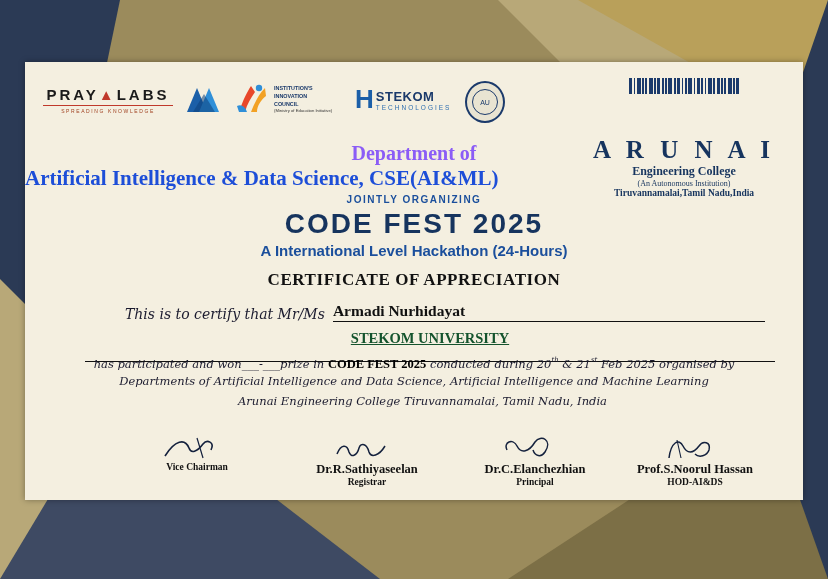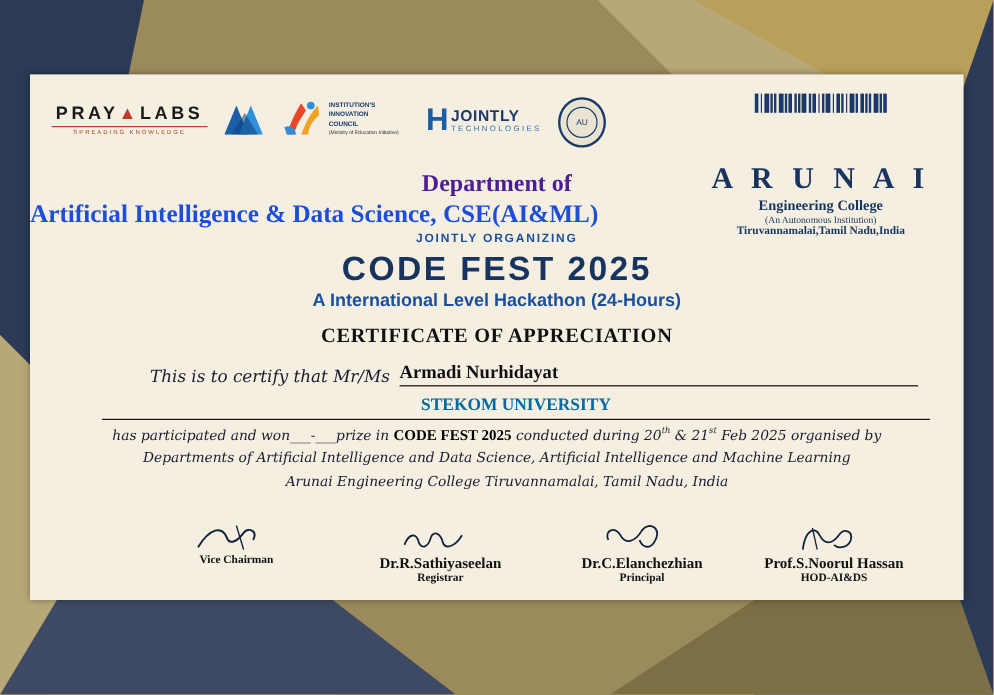--- a/index.html
+++ b/index.html
@@ -68,40 +68,40 @@
   .arunai{position:absolute;right:14px;top:6px;width:210px;text-align:center;}
   .arunai .bars{height:16px;display:flex;gap:1.5px;justify-content:center;align-items:flex-end;}
   .arunai .bars i{display:block;background:#1b3a6b;height:16px;}
   .arunai .a-name{font-family:"Liberation Serif",serif;font-weight:bold;font-size:25px;letter-spacing:5px;color:#16345e;line-height:1.05;margin-top:43px;}
   .arunai .a-sub{font-family:"Liberation Serif",serif;font-size:12px;color:#16345e;font-weight:bold;margin-top:1px;}
   .arunai .a-auto{font-family:"Liberation Serif",serif;font-size:8px;color:#16345e;}
   .arunai .a-loc{font-family:"Liberation Serif",serif;font-size:9.5px;color:#16345e;font-weight:bold;}
 
   
   .h-dept{position:absolute;left:0;right:0;top:80px;text-align:center;
-    font-size:20px;font-weight:bold;color:#4c1d95;}
+    font-size:20px;font-weight:bold;color:#8b5cf6;}
   .h-dept2{position:absolute;left:0;right:0;top:104px;text-align:left;
     font-size:21px;font-weight:bold;color:#1d4ed8;}
   .h-joint{position:absolute;left:0;right:0;top:132px;text-align:center;
     font-family:"Liberation Sans",sans-serif;font-size:10px;font-weight:bold;letter-spacing:1.5px;color:#1b4f9c;}
   .h-code{position:absolute;left:0;right:0;top:146px;text-align:center;
     font-family:"Liberation Sans",sans-serif;font-size:28px;font-weight:bold;letter-spacing:2px;color:#16345e;}
   .h-level{position:absolute;left:0;right:0;top:180px;text-align:center;
     font-family:"Liberation Sans",sans-serif;font-size:15px;font-weight:bold;color:#1b4f9c;}
   .h-cert{position:absolute;left:0;right:0;top:208px;text-align:center;
     font-size:17px;font-weight:bold;letter-spacing:.6px;color:#111;}
 
   
   .line-certify{position:absolute;left:100px;top:240px;width:640px;display:flex;align-items:flex-end;}
   .script{font-family:"DejaVu Serif",serif;font-style:italic;font-size:14px;color:#1a1a2e;}
   .script-sm{font-family:"DejaVu Serif",serif;font-style:italic;font-size:11.5px;color:#1a1a2e;}
   .name-fill{flex:1;margin-left:8px;border-bottom:1.2px solid #111;text-align:left;
     font-family:"Liberation Serif",serif;font-size:15.5px;font-weight:bold;color:#111;padding-bottom:1px;}
   .uni-line{position:absolute;left:60px;top:268px;width:690px;border-bottom:1.2px solid #111;
-    text-align:center;font-size:14.5px;font-weight:bold;color:#0369a1;padding-bottom:2px;}
+    text-align:center;font-size:14.5px;font-weight:bold;color:#14532d;padding-bottom:14px;text-decoration:underline;}
 
   .para{position:absolute;left:0;right:0;text-align:center;}
   .p1{top:292px;}
   .p2{top:312px;}
   .p3{top:332px;padding-left:17px;}
   .para .b{font-family:"Liberation Serif",serif;font-style:normal;font-weight:bold;font-size:12.5px;}
   .sup{font-size:7px;vertical-align:super;}
 
   
   .signs{position:absolute;left:0;right:0;top:374px;height:60px;}
@@ -161,21 +161,21 @@
             <div>INSTITUTION'S</div>
             <div>INNOVATION</div>
             <div>COUNCIL</div>
             <div class="small">(Ministry of Education Initiative)</div>
           </span>
         </div>
 
         <div class="logo hebesec">
           <span class="hb-mark">H</span>
           <span>
-            <div class="hb-t1">JOINTLY</div>
+            <div class="hb-t1">STEKOM</div>
             <div class="hb-t2">TECHNOLOGIES</div>
           </span>
         </div>
 
         <div class="logo seal">
           <div class="ring">
               <div class="ring2">AU</div>
             </div>
         </div>
 

